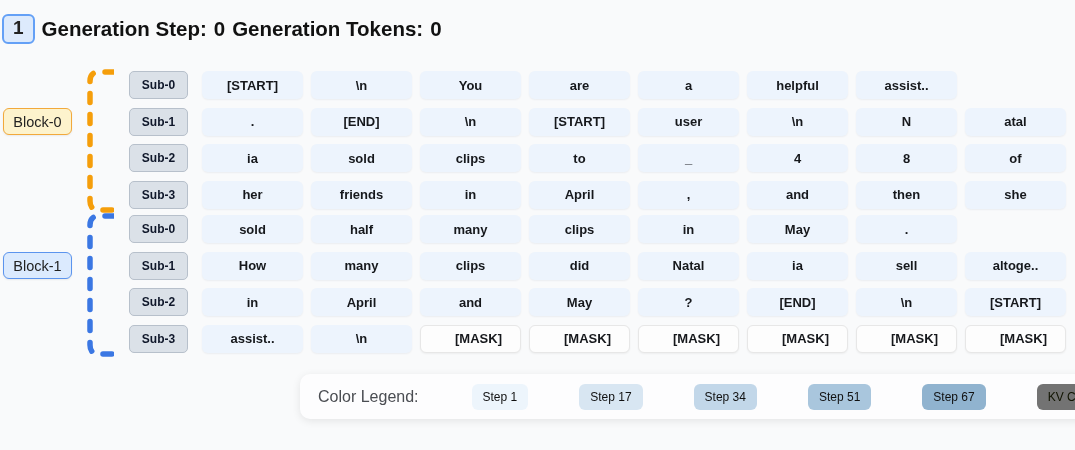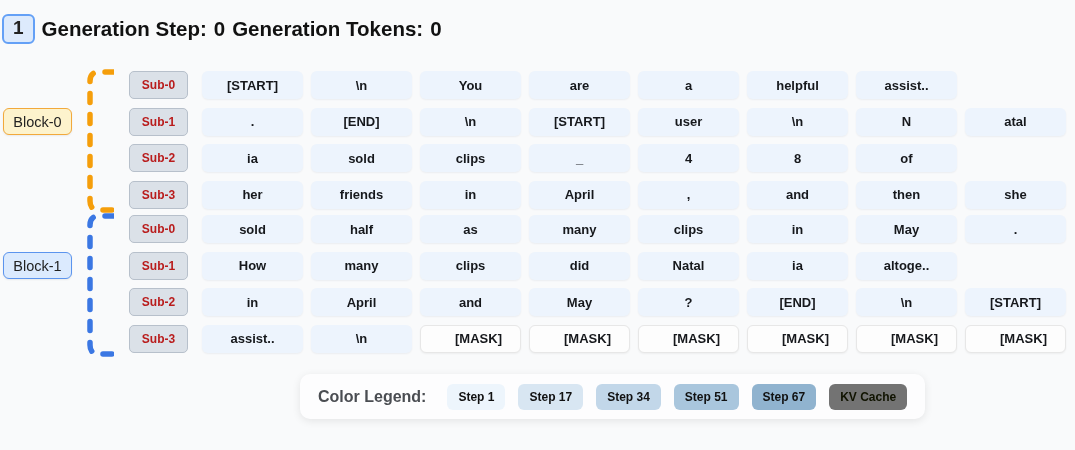--- a/index.html
+++ b/index.html
@@ -34,21 +34,21 @@
     font-weight:normal; font-size:14.5px; color:#222;
     box-shadow:0 1px 2px rgba(0,0,0,0.07);
   }
   .bracket { position:absolute; left:84px; top:-2px; }
   .rows { position:absolute; left:129px; top:0; display:flex; flex-direction:column; gap:8.3px; }
   .row { display:flex; gap:8px; height:28.3px; }
   .sub-btn {
     width:59px; margin-right:6px; flex:none;
     background:#dbe1e8; border:1px solid #b7c0cb; border-radius:5px;
     display:flex; align-items:center; justify-content:center;
-    font-size:12px; font-weight:bold; color:#b91c1c; box-sizing:border-box;text-align:right;
+    font-size:12px; font-weight:bold; color:#0f172a; box-sizing:border-box;text-align:right;
   }
   .cell {
     width:101px; flex:none;
     background:#edf4fd; border-radius:6px;
     display:flex; align-items:center; justify-content:center;
     font-size:13px; font-weight:bold; color:#16181c;
     box-shadow:0 1px 2px rgba(15,40,80,0.06);
     box-sizing:border-box; overflow:hidden; white-space:nowrap;
   }
   .cell.masked {
@@ -58,24 +58,24 @@
   }
 
   
   .legend {
     position:absolute; left:300px; top:374px; height:45px;
     display:flex; align-items:center; gap:13px;
     background:#fdfdfe; border-radius:10px; padding:0 18px;
     box-shadow:0 2px 8px rgba(0,0,0,0.09); box-sizing:border-box;
     white-space:nowrap;
   }
-  .legend-title { font-size:16px; font-weight:bold; color:#4a4d52; margin-right:8px; }
+  .legend-title { font-size:16px; font-weight:normal; color:#4a4d52; margin-right:2px; }
   .legend-badge {
     display:inline-block; padding:6px 11px; border-radius:6px;
-    font-size:12px; font-weight:bold; color:#111;
+    font-size:12px; font-weight:normal; color:#111;margin-left:38px;
   }
 </style>
 </head>
 <body>
 
 <div class="header">
   <span class="current-block-badge">1</span>
   <span>Generation Step:</span>
   <span>0</span>
   <span>Generation Tokens:</span>
@@ -110,20 +110,21 @@
           <div class="cell">\n</div>
           <div class="cell">N</div>
           <div class="cell">atal</div>
         </div>
 
   <div class="row">
     <div class="sub-btn">Sub-2</div>
   <div class="cell">ia</div>
           <div class="cell">sold</div>
           <div class="cell">clips</div>
+          <div class="cell">to</div>
           <div class="cell">_</div>
           <div class="cell">4</div>
           <div class="cell">8</div>
           <div class="cell">of</div>
         </div>
 
   <div class="row">
     <div class="sub-btn">Sub-3</div>
   <div class="cell">her</div>
           <div class="cell">friends</div>
@@ -140,36 +141,36 @@
   <div class="block-group">
     <div class="block-label" style="background: rgb(219, 234, 254); border-color: rgb(91, 148, 238);">Block-1</div>
     <svg class="bracket" width="30" height="144" viewBox="0 0 30 144">
       <path d="M30 3 H15 Q6 3 6 12 V132 Q6 141 15 141 H30" fill="none" stroke-width="5.5" stroke-linecap="round" stroke-dasharray="9 12" stroke="#3b77e3"></path>
     </svg>
     <div class="rows">
   <div class="row">
     <div class="sub-btn">Sub-0</div>
   <div class="cell">sold</div>
           <div class="cell">half</div>
-          <div class="cell">as</div>
           <div class="cell">many</div>
           <div class="cell">clips</div>
           <div class="cell">in</div>
           <div class="cell">May</div>
           <div class="cell">.</div>
         </div>
 
   <div class="row">
     <div class="sub-btn">Sub-1</div>
   <div class="cell">How</div>
           <div class="cell">many</div>
           <div class="cell">clips</div>
           <div class="cell">did</div>
           <div class="cell">Natal</div>
           <div class="cell">ia</div>
+          <div class="cell">sell</div>
           <div class="cell">altoge..</div>
         </div>
 
   <div class="row">
     <div class="sub-btn">Sub-2</div>
   <div class="cell">in</div>
           <div class="cell">April</div>
           <div class="cell">and</div>
           <div class="cell">May</div>
           <div class="cell">?</div>

